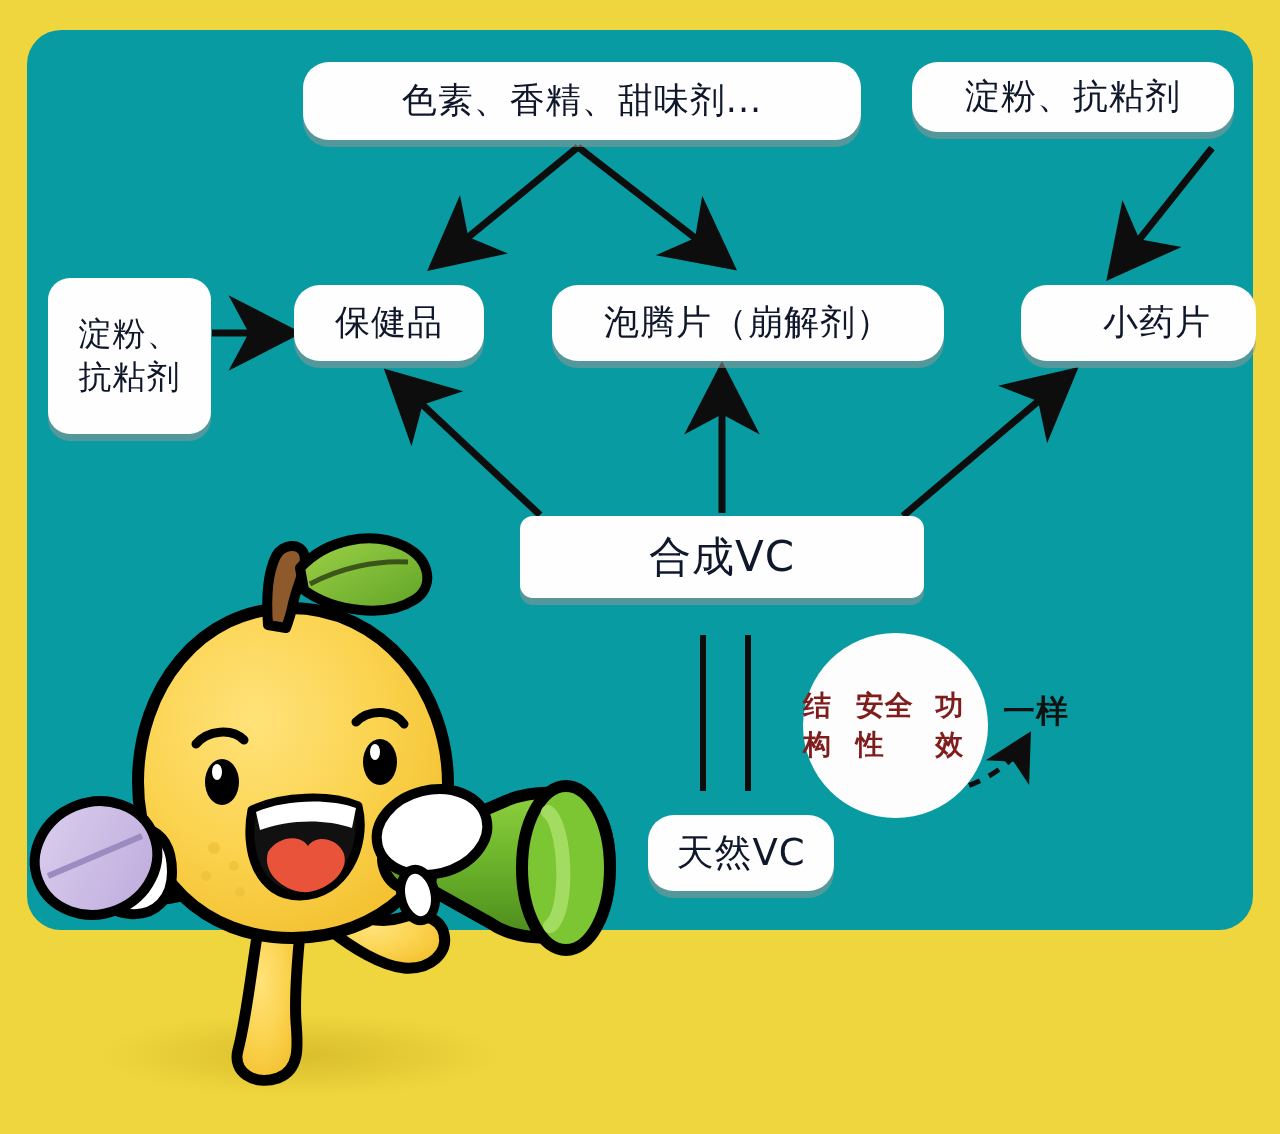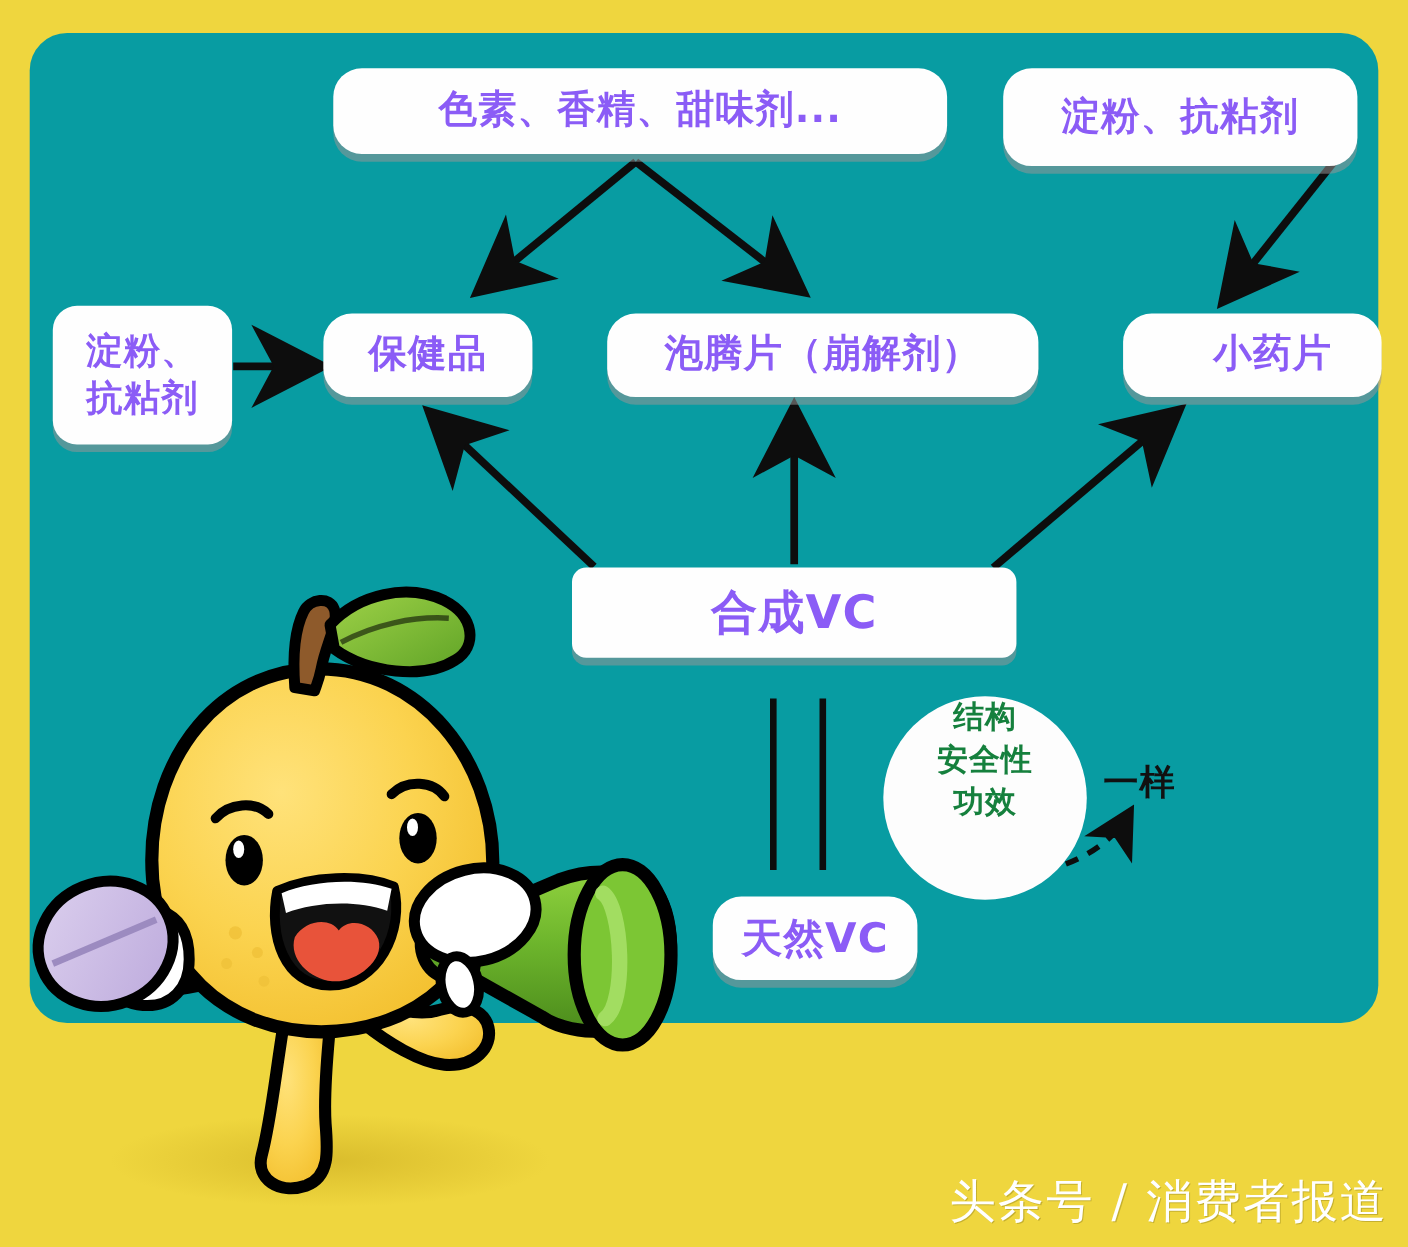--- a/index.html
+++ b/index.html
@@ -30,53 +30,53 @@
   
   .node {
     position: absolute;
     background: #fefefe;
     border-radius: 26px;
     box-shadow: 0 7px 0 rgba(150,150,150,0.55);
     display: flex;
     align-items: center;
     justify-content: center;
     text-align: center;
-    color: #8b5cf6;
-    font-weight: 700;
+    color: #0f172a;
+    font-weight: 400;
     letter-spacing: 1px;
     line-height: 1.18;
     z-index: 6;
   }
   .node.two-line {
     flex-direction: column;
     line-height: 1.30;
   }
 
   #node-pigment   { left: 303px; top: 62px;  width: 558px; height: 78px;  font-size: 35px; }
-  #node-starch-tr { left: 912px; top: 62px;  width: 322px; height: 89px;  font-size: 35px; }
-  #node-starch-l  { left: 48px;  top: 278px; width: 163px; height: 126px; font-size: 33px; border-radius: 22px; }
+  #node-starch-tr { left: 912px; top: 62px;  width: 322px; height: 70px;  font-size: 35px; }
+  #node-starch-l  { left: 48px;  top: 278px; width: 163px; height: 156px; font-size: 33px; border-radius: 22px; }
   #node-health    { left: 294px; top: 285px; width: 190px; height: 76px;  font-size: 35px; }
   #node-effer     { left: 552px; top: 285px; width: 392px; height: 76px;  font-size: 35px; justify-content: center; }
   #node-pill      { left: 1021px;top: 285px; width: 198px; height: 76px;  font-size: 35px; padding-left: 37px; }
   #node-synth     { left: 520px; top: 516px; width: 404px; height: 82px;  font-size: 42px; border-radius: 13px; }
   #node-natural   { left: 648px; top: 815px; width: 186px; height: 76px;  font-size: 37px; }
 
   
   #circle-attrs {
     position: absolute;
     left: 803px;
     top: 633px;
     width: 185px;
     height: 185px;
     border-radius: 50%;
     background: #fdfdfd;
     display: flex;
-    flex-direction: column;
     align-items: center;
-    color: #15803d;
+    justify-content: center;
+    color: #7f1d1d;
     font-weight: 700;
     font-size: 28px;
     line-height: 1.38;
     letter-spacing: 1px;
     z-index: 7;
   }
 
   #label-same {
     position: absolute;
     left: 1003px;
@@ -258,15 +258,14 @@
     <line x1="48" y1="876" x2="142" y2="836" stroke="#9C8BC0" stroke-width="6"></line>
 
     <path d="M424,836 L508,800 C540,788 586,790 600,816 C616,846 612,904 588,924 C564,944 514,940 492,924 L424,886 Z" fill="url(#megaGrad)" stroke="#000" stroke-width="12" stroke-linejoin="round"></path>
     <ellipse cx="566" cy="868" rx="44" ry="82" fill="#7CC634" stroke="#000" stroke-width="12"></ellipse>
     <path d="M548,812 C566,824 570,912 550,926" fill="none" stroke="#A9E06A" stroke-width="14" stroke-linecap="round" opacity="0.85"></path>
     <path d="M412,828 C392,832 378,848 384,868 C390,888 412,896 430,888 L436,846 Z" fill="#5FA326" stroke="#000" stroke-width="11" stroke-linejoin="round"></path>
     <ellipse cx="432" cy="832" rx="56" ry="42" fill="#fff" stroke="#000" stroke-width="10" transform="rotate(-14 432 832)"></ellipse>
     <ellipse cx="418" cy="895" rx="17" ry="26" fill="#fff" stroke="#000" stroke-width="9" transform="rotate(-12 418 895)"></ellipse>
   </svg>
 
-  <div id="watermark">头条号 / 消费者报道</div>
 
 </div>
 
 </body></html>

